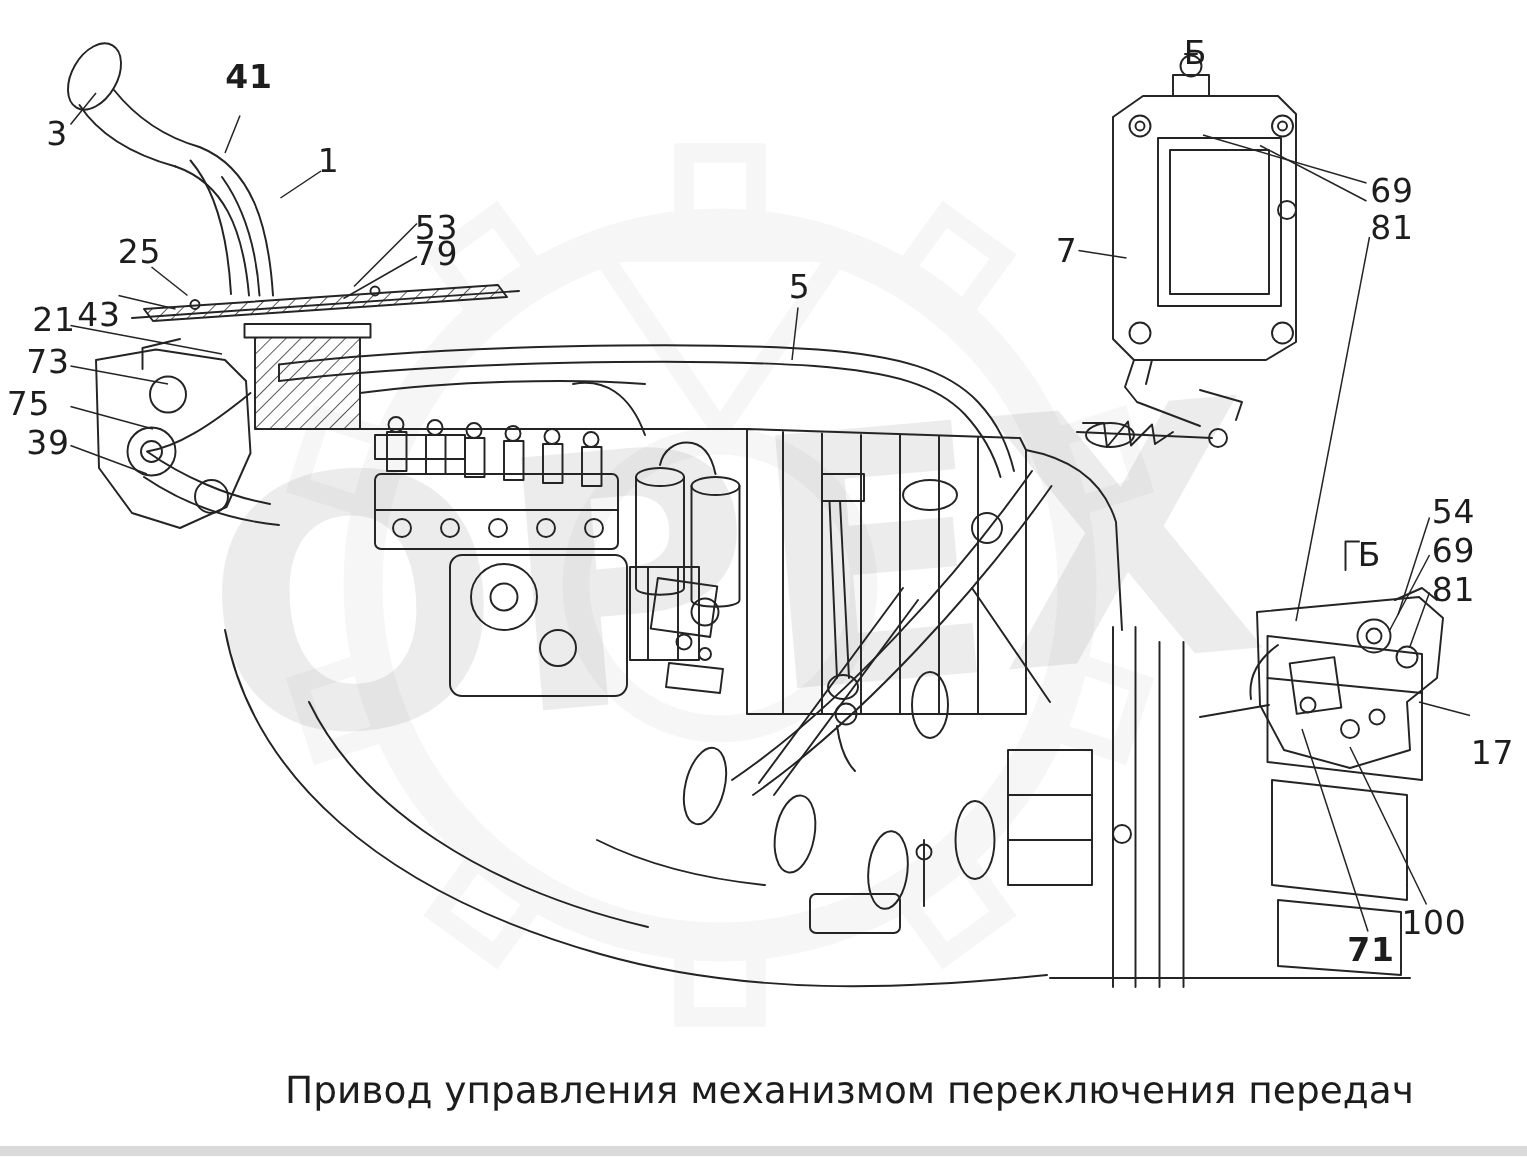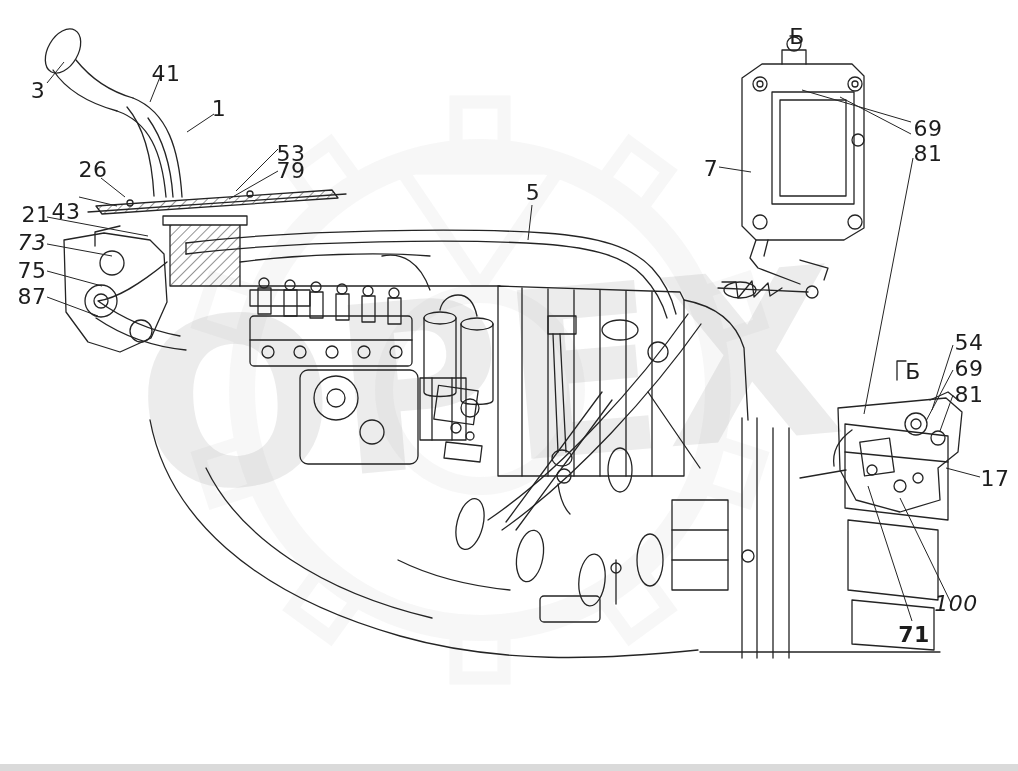--- a/index.html
+++ b/index.html
@@ -243,40 +243,41 @@
       <path d="M953 370 L926 421"></path>
       <path d="M953 395 L940 431"></path>
       <path d="M980 477 L946 468"></path>
       <path d="M951 603 L900 498"></path>
       <path d="M912 621 L868 486"></path>
     </g>
   </svg>
 
   <div class="callout-layer" id="callout-layer">
       <span class="callout" style="left: 38px; top: 90px;">3</span>
-      <span class="callout" style="left: 166px; top: 73px;">41</span>
+      <span class="callout" style="left: 166px; top: 52px; font-weight: bold;">41</span>
       <span class="callout" style="left: 219px; top: 108px;">1</span>
       <span class="callout" style="left: 291px; top: 153px;">53</span>
       <span class="callout" style="left: 291px; top: 170px;">79</span>
-      <span class="callout" style="left: 93px; top: 169px;">26</span>
+      <span class="callout" style="left: 93px; top: 169px;">25</span>
       <span class="callout" style="left: 66px; top: 211px;">43</span>
       <span class="callout" style="left: 36px; top: 214px;">21</span>
-      <span class="callout" style="left: 32px; top: 242px; font-style: italic;">73</span>
-      <span class="callout" style="left: 32px; top: 270px; text-align: right;">75</span>
-      <span class="callout" style="left: 32px; top: 296px;">87</span>
+      <span class="callout" style="left: 32px; top: 242px;">73</span>
+      <span class="callout" style="left: 19px; top: 270px; text-align: right;">75</span>
+      <span class="callout" style="left: 32px; top: 296px;">39</span>
       <span class="callout" style="left: 533px; top: 192px;">5</span>
       <span class="callout" style="left: 797px; top: 36px;">Б</span>
       <span class="callout" style="left: 711px; top: 168px;">7</span>
       <span class="callout" style="left: 928px; top: 128px;">69</span>
       <span class="callout" style="left: 928px; top: 153px;">81</span>
       <span class="callout" style="left: 969px; top: 342px;">54</span>
       <span class="callout" style="left: 969px; top: 368px;">69</span>
       <span class="callout" style="left: 969px; top: 394px;">81</span>
       <span class="callout" style="left: 913px; top: 371px;">Б</span>
-      <span class="callout" style="left: 995px; top: 478px;">17</span>
-      <span class="callout" style="left: 956px; top: 603px; font-style: italic;">100</span>
+      <span class="callout" style="left: 995px; top: 503px;">17</span>
+      <span class="callout" style="left: 956px; top: 616px;">100</span>
       <span class="callout" style="left: 914px; top: 634px; font-weight: bold;">71</span>
     </div>
 
+  <div class="caption">Привод управления механизмом переключения передач</div>
 
   <div class="bottom-strip"></div>
 
 </div>
 
 </body></html>

